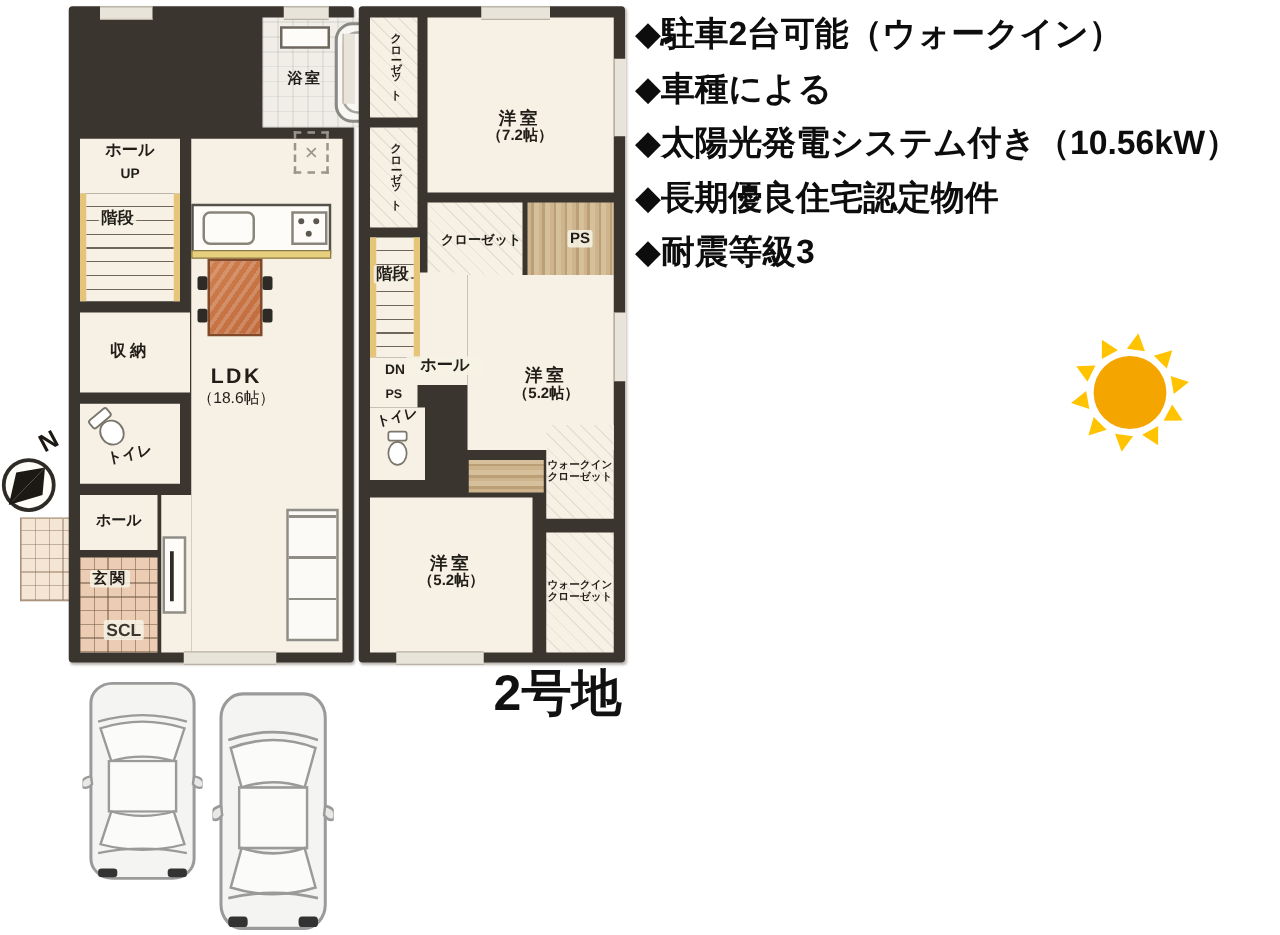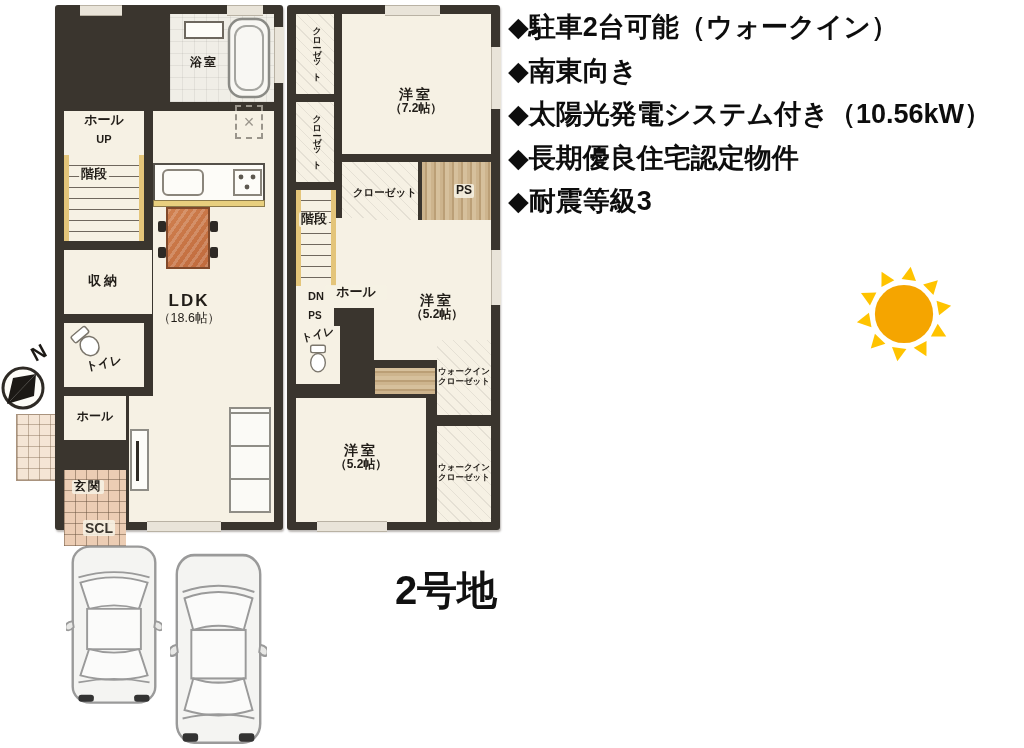--- a/index.html
+++ b/index.html
@@ -3,21 +3,21 @@
 <meta charset="utf-8">
 <style>
   html,body{margin:0;padding:0;background:#fff;}
   #stage{position:relative;width:1024px;height:748px;background:#ffffff;overflow:hidden;
          font-family:"Liberation Sans","DejaVu Sans",sans-serif;}
   
   .plan{position:absolute;background:#3a352e;border-radius:3px;box-shadow:1px 2px 2px rgba(60,50,40,.35);}
   .rm{position:absolute;background:#f6f1e4;}
   .bath{background:#f0eee7;background-image:
         repeating-linear-gradient(0deg,rgba(0,0,0,.06) 0 1px,transparent 1px 12px),
-        repeating-linear-gradient(90deg,rgba(0,0,0,.06) 0 1px,transparent 1px 12px);}
+        repeating-linear-gradient(90deg,rgba(0,0,0,.06) 0 1px,transparent 1px 12px); margin-left: 40px;}
   .hatch{background-image:repeating-linear-gradient(45deg,rgba(0,0,0,.07) 0 1px,transparent 1px 8px);}
   .stairs{background-image:repeating-linear-gradient(180deg,transparent 0 10px,#6f675d 10px 11px);
           border-left:5px solid #e4c57a;border-right:5px solid #e4c57a;box-sizing:border-box;}
   .tile{background-color:#eccdb4;background-image:
         repeating-linear-gradient(0deg,rgba(104,82,62,.5) 0 1px,transparent 1px 11px),
         repeating-linear-gradient(90deg,rgba(104,82,62,.5) 0 1px,transparent 1px 11px);}
   .porch{position:absolute;background-color:#f5e5d5;background-image:
         repeating-linear-gradient(0deg,rgba(120,95,70,.4) 0 1px,transparent 1px 11px),
         repeating-linear-gradient(90deg,rgba(120,95,70,.4) 0 1px,transparent 1px 11px);
         border:1px solid #a9937e;}
@@ -39,21 +39,21 @@
          background:repeating-linear-gradient(125deg,rgba(255,255,255,.18) 0 3px,transparent 3px 7px);}
   .chair{position:absolute;background:#2e2a25;border-radius:2px;}
   .sofa{position:absolute;background:#fbfaf6;border:2px solid #8f8d86;box-sizing:border-box;
         background-image:repeating-linear-gradient(0deg,transparent 0 31px,#8f8d86 31px 33px);}
   .fridge{position:absolute;border:2px dashed #9a958b;color:#9a958b;font-size:18px;
           display:flex;align-items:center;justify-content:center;box-sizing:border-box;}
   
   #features{position:absolute;left:508px;top:6px;width:514px;}
   .feat{font-size:27px;font-weight:bold;color:#0d0d0d;line-height:43.5px;white-space:nowrap;}
   #plot-label{position:absolute;left:340px;top:527px;width:212px;text-align:center;
-              font-size:40px;font-weight:bold;color:#111;margin-top:36px;}
+              font-size:40px;font-weight:bold;color:#111;}
   svg{display:block;}
 </style>
 </head>
 <body>
 
 <div id="stage">
 
   <div class="porch" style="left:16px;top:414px;width:44px;height:65px;"></div>
 
   <div class="plan" style="left:55px;top:5px;width:228px;height:525px;">
@@ -90,21 +90,21 @@
           <ellipse cx="13" cy="20" rx="9" ry="10" fill="#fff" stroke="#7b766c" stroke-width="1.5"></ellipse>
         </svg>
       </div>
       <span class="rl" style="left:4px;top:34px;width:72px;font-size:12px;transform:rotate(-12deg);">トイレ</span>
     </div>
 
     <div class="rm" style="left:9px;top:391px;width:62px;height:44px;">
       <span class="rl" style="left:0;top:14px;width:62px;font-size:12px;">ホール</span>
     </div>
 
-    <div class="rm tile" style="left:9px;top:441px;width:62px;height:76px;margin-top:24px;">
+    <div class="rm tile" style="left:9px;top:441px;width:62px;height:76px;">
       <span class="rl chip" style="left:8px;top:10px;font-size:12px;letter-spacing:2px;">玄関</span>
       <span class="rl chip" style="left:19px;top:50px;font-size:14px;color:#3b362f;">SCL</span>
     </div>
 
     <div class="rm" style="left:98px;top:106px;width:121px;height:411px;"></div>
     <div class="rm" style="left:74px;top:391px;width:24px;height:126px;"></div>
 
     <div class="fur" style="left:98px;top:158px;width:112px;height:40px;border-color:#55514a;"></div>
     <div style="position:absolute;left:98px;top:195px;width:112px;height:7px;background:#e8cf7e;border:1px solid #8b7a4a;box-sizing:border-box;"></div>
     <div class="fur" style="left:107px;top:164px;width:42px;height:27px;border-radius:6px;border-color:#8a857b;"></div>
@@ -226,21 +226,21 @@
     <svg width="58" height="74" viewBox="0 0 58 74">
       <circle cx="23" cy="50" r="20" fill="#fdfcf7" stroke="#2e2a25" stroke-width="3"></circle>
       <path d="M36,36 L7,66 L13,40 Z" fill="#1c1915"></path>
       <path d="M36,36 L7,66 L34,58 Z" fill="#1c1915"></path>
       <text x="32" y="22" font-size="20" font-weight="bold" fill="#1c1915" transform="rotate(-28 38 16)" font-family="Liberation Sans, DejaVu Sans, sans-serif">N</text>
     </svg>
   </div>
 
   <div id="features">
     <div class="feat">◆駐車2台可能（ウォークイン）</div>
-    <div class="feat">◆南東向き</div>
+    <div class="feat">◆車種による</div>
     <div class="feat">◆太陽光発電システム付き（10.56kW）</div>
     <div class="feat">◆長期優良住宅認定物件</div>
     <div class="feat">◆耐震等級3</div>
   </div>
 
   <div style="position:absolute;left:852px;top:262px;width:104px;height:104px;">
     <svg width="104" height="104" viewBox="0 0 100 100">
       <g fill="#ffc300">
         <polygon points="50,4 43,17 57,17" transform="rotate(8 50 50)"></polygon>
         <polygon points="50,4 43,17 57,17" transform="rotate(45 50 50)"></polygon>

